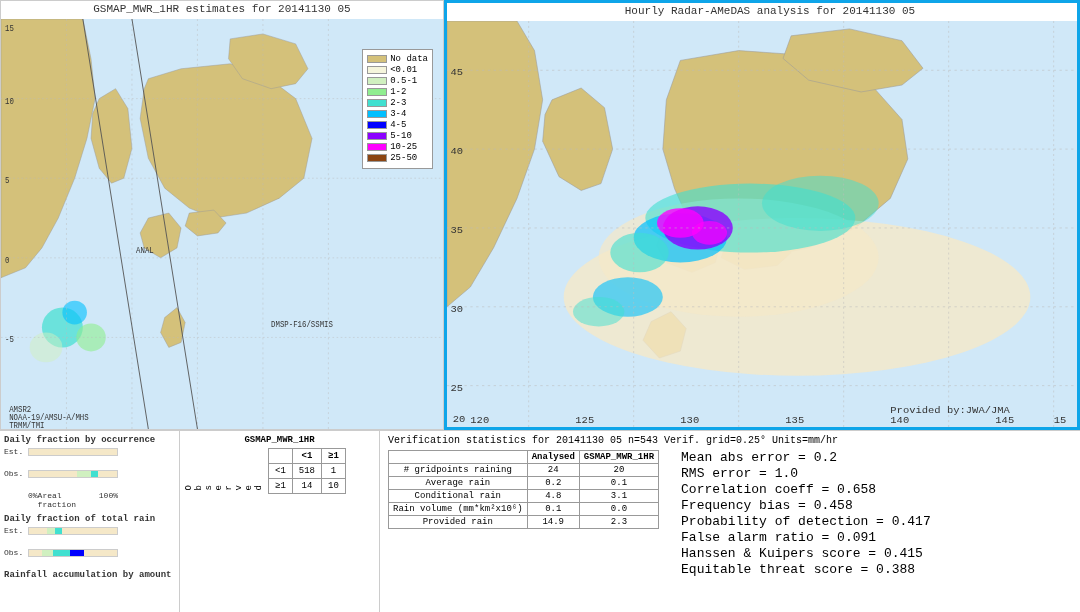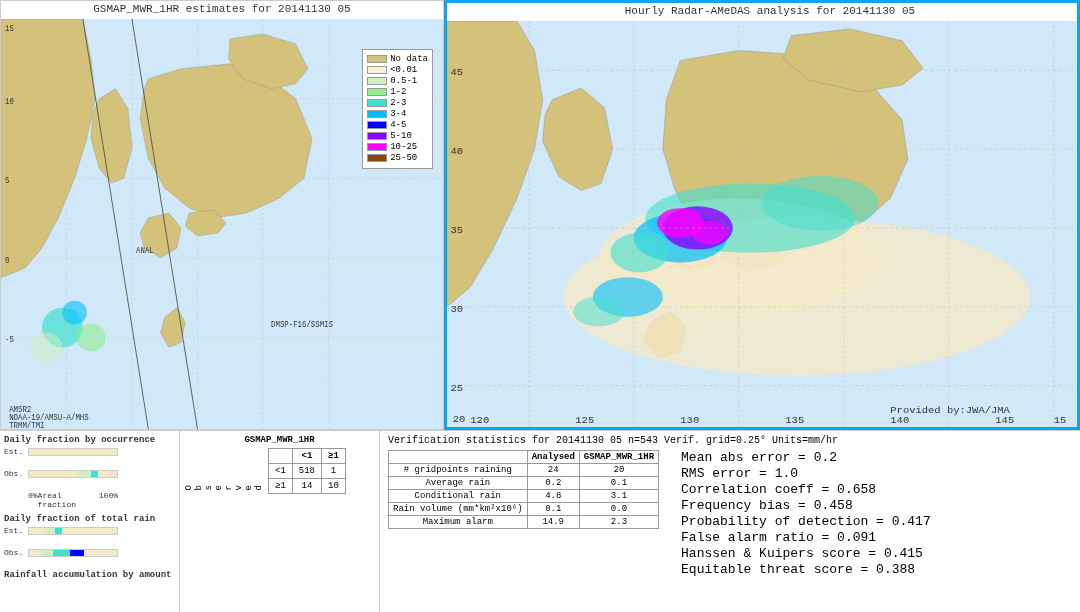--- a/index.html
+++ b/index.html
@@ -459,21 +459,21 @@
                 <td>Conditional rain</td>
                 <td>4.8</td>
                 <td>3.1</td>
               </tr>
               <tr>
                 <td>Rain volume (mm*km²x10⁶)</td>
                 <td>0.1</td>
                 <td>0.0</td>
               </tr>
               <tr>
-                <td>Maximum alarm</td>
+                <td>Provided rain</td>
                 <td>14.9</td>
                 <td>2.3</td>
               </tr>
             </tbody>
           </table>
         </div>
 
         <div>
           <div class="stat-line">Mean abs error = 0.2</div>
           <div class="stat-line">RMS error = 1.0</div>

